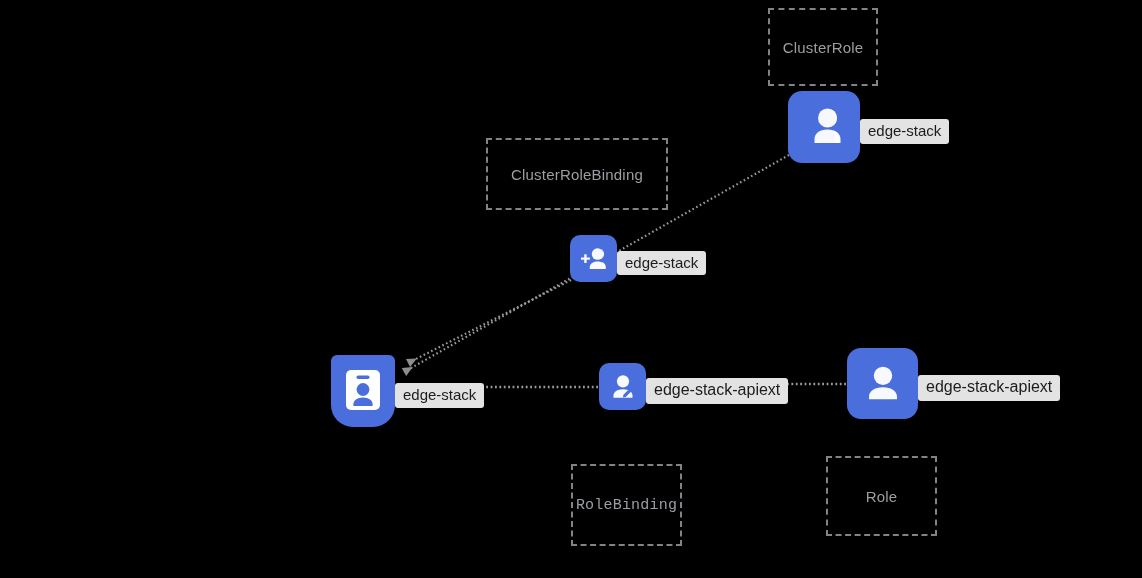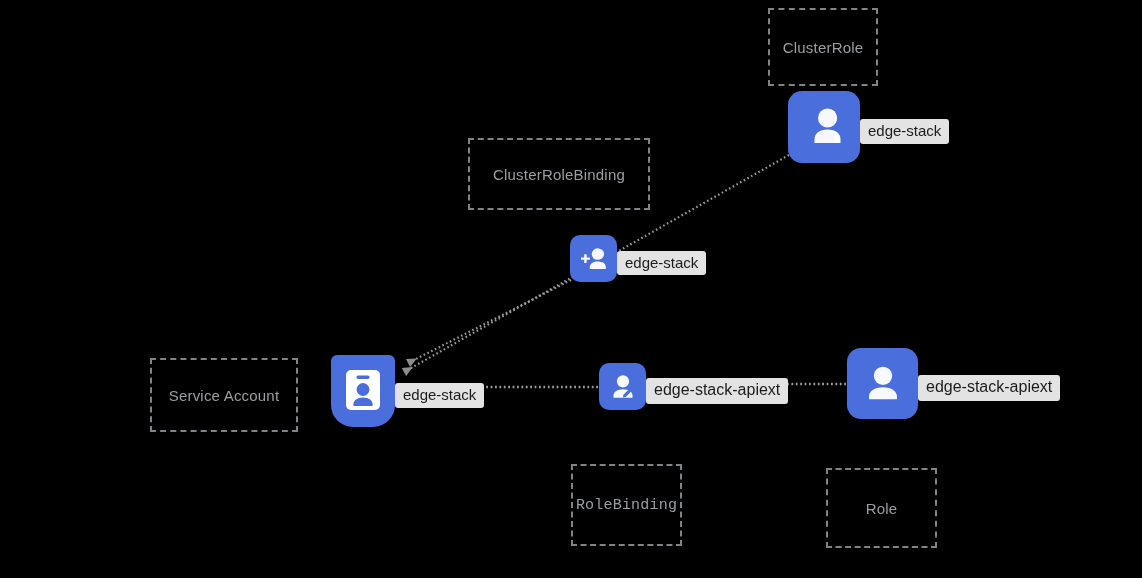--- a/index.html
+++ b/index.html
@@ -98,33 +98,30 @@
 
     <line x1="598" y1="387" x2="403" y2="387" stroke="#9a9a9a" stroke-width="2.4" stroke-dasharray="1.8 2.6" stroke-linecap="butt" marker-end="url(#arrowhead)"></line>
 
     <line x1="846" y1="384" x2="647" y2="384" stroke="#9a9a9a" stroke-width="2.4" stroke-dasharray="1.8 2.6" stroke-linecap="butt"></line>
   </svg>
 
   <div class="group-box" style="left:768px; top:8px; width:110px; height:78px;">
     <span class="group-label">ClusterRole</span>
   </div>
 
-  <div class="group-box" style="left:468px; top:138px; width:182px; height:72px;">
+  <div class="group-box" style="left:486px; top:138px; width:182px; height:72px;">
     <span class="group-label">ClusterRoleBinding</span>
   </div>
 
-  <div class="group-box" style="left:150px; top:358px; width:148px; height:74px;">
-    <span class="group-label">Service Account</span>
-  </div>
 
   <div class="group-box" style="left:571px; top:464px; width:111px; height:82px;font-family:Liberation Mono, monospace;">
     <span class="group-label">RoleBinding</span>
   </div>
 
-  <div class="group-box" style="left:826px; top:468px; width:111px; height:80px;text-align:center;">
+  <div class="group-box" style="left:826px; top:456px; width:111px; height:80px;text-align:center;">
     <span class="group-label">Role</span>
   </div>
 
   <div class="node" style="left:788px; top:91px;">
     <div class="icon-tile rounded" style="width:72px; height:72px;">
       <svg width="48" height="48" viewBox="0 0 48 48" xmlns="http://www.w3.org/2000/svg">
         <circle cx="27.5" cy="15" r="9.5" fill="#ffffff" opacity="0.95"></circle>
         <path d="M27.5 26.5c-8 0-13 4.3-13 9.2V40h26v-4.3c0-4.9-5-9.2-13-9.2z" fill="#ffffff" opacity="0.95"></path>
         <path d="M31 6.2a9.6 9.6 0 0 1 0 17.6 11.6 11.6 0 0 0 0-17.6z" fill="#ffffff" opacity="0.95"></path>
         <path d="M33 27.4c3.8 1.5 6.2 4.6 6.2 8.1V40h-4.5v-4.3c0-3.1-.7-5.9-1.7-8.3z" fill="#ffffff" opacity="0.95"></path>

